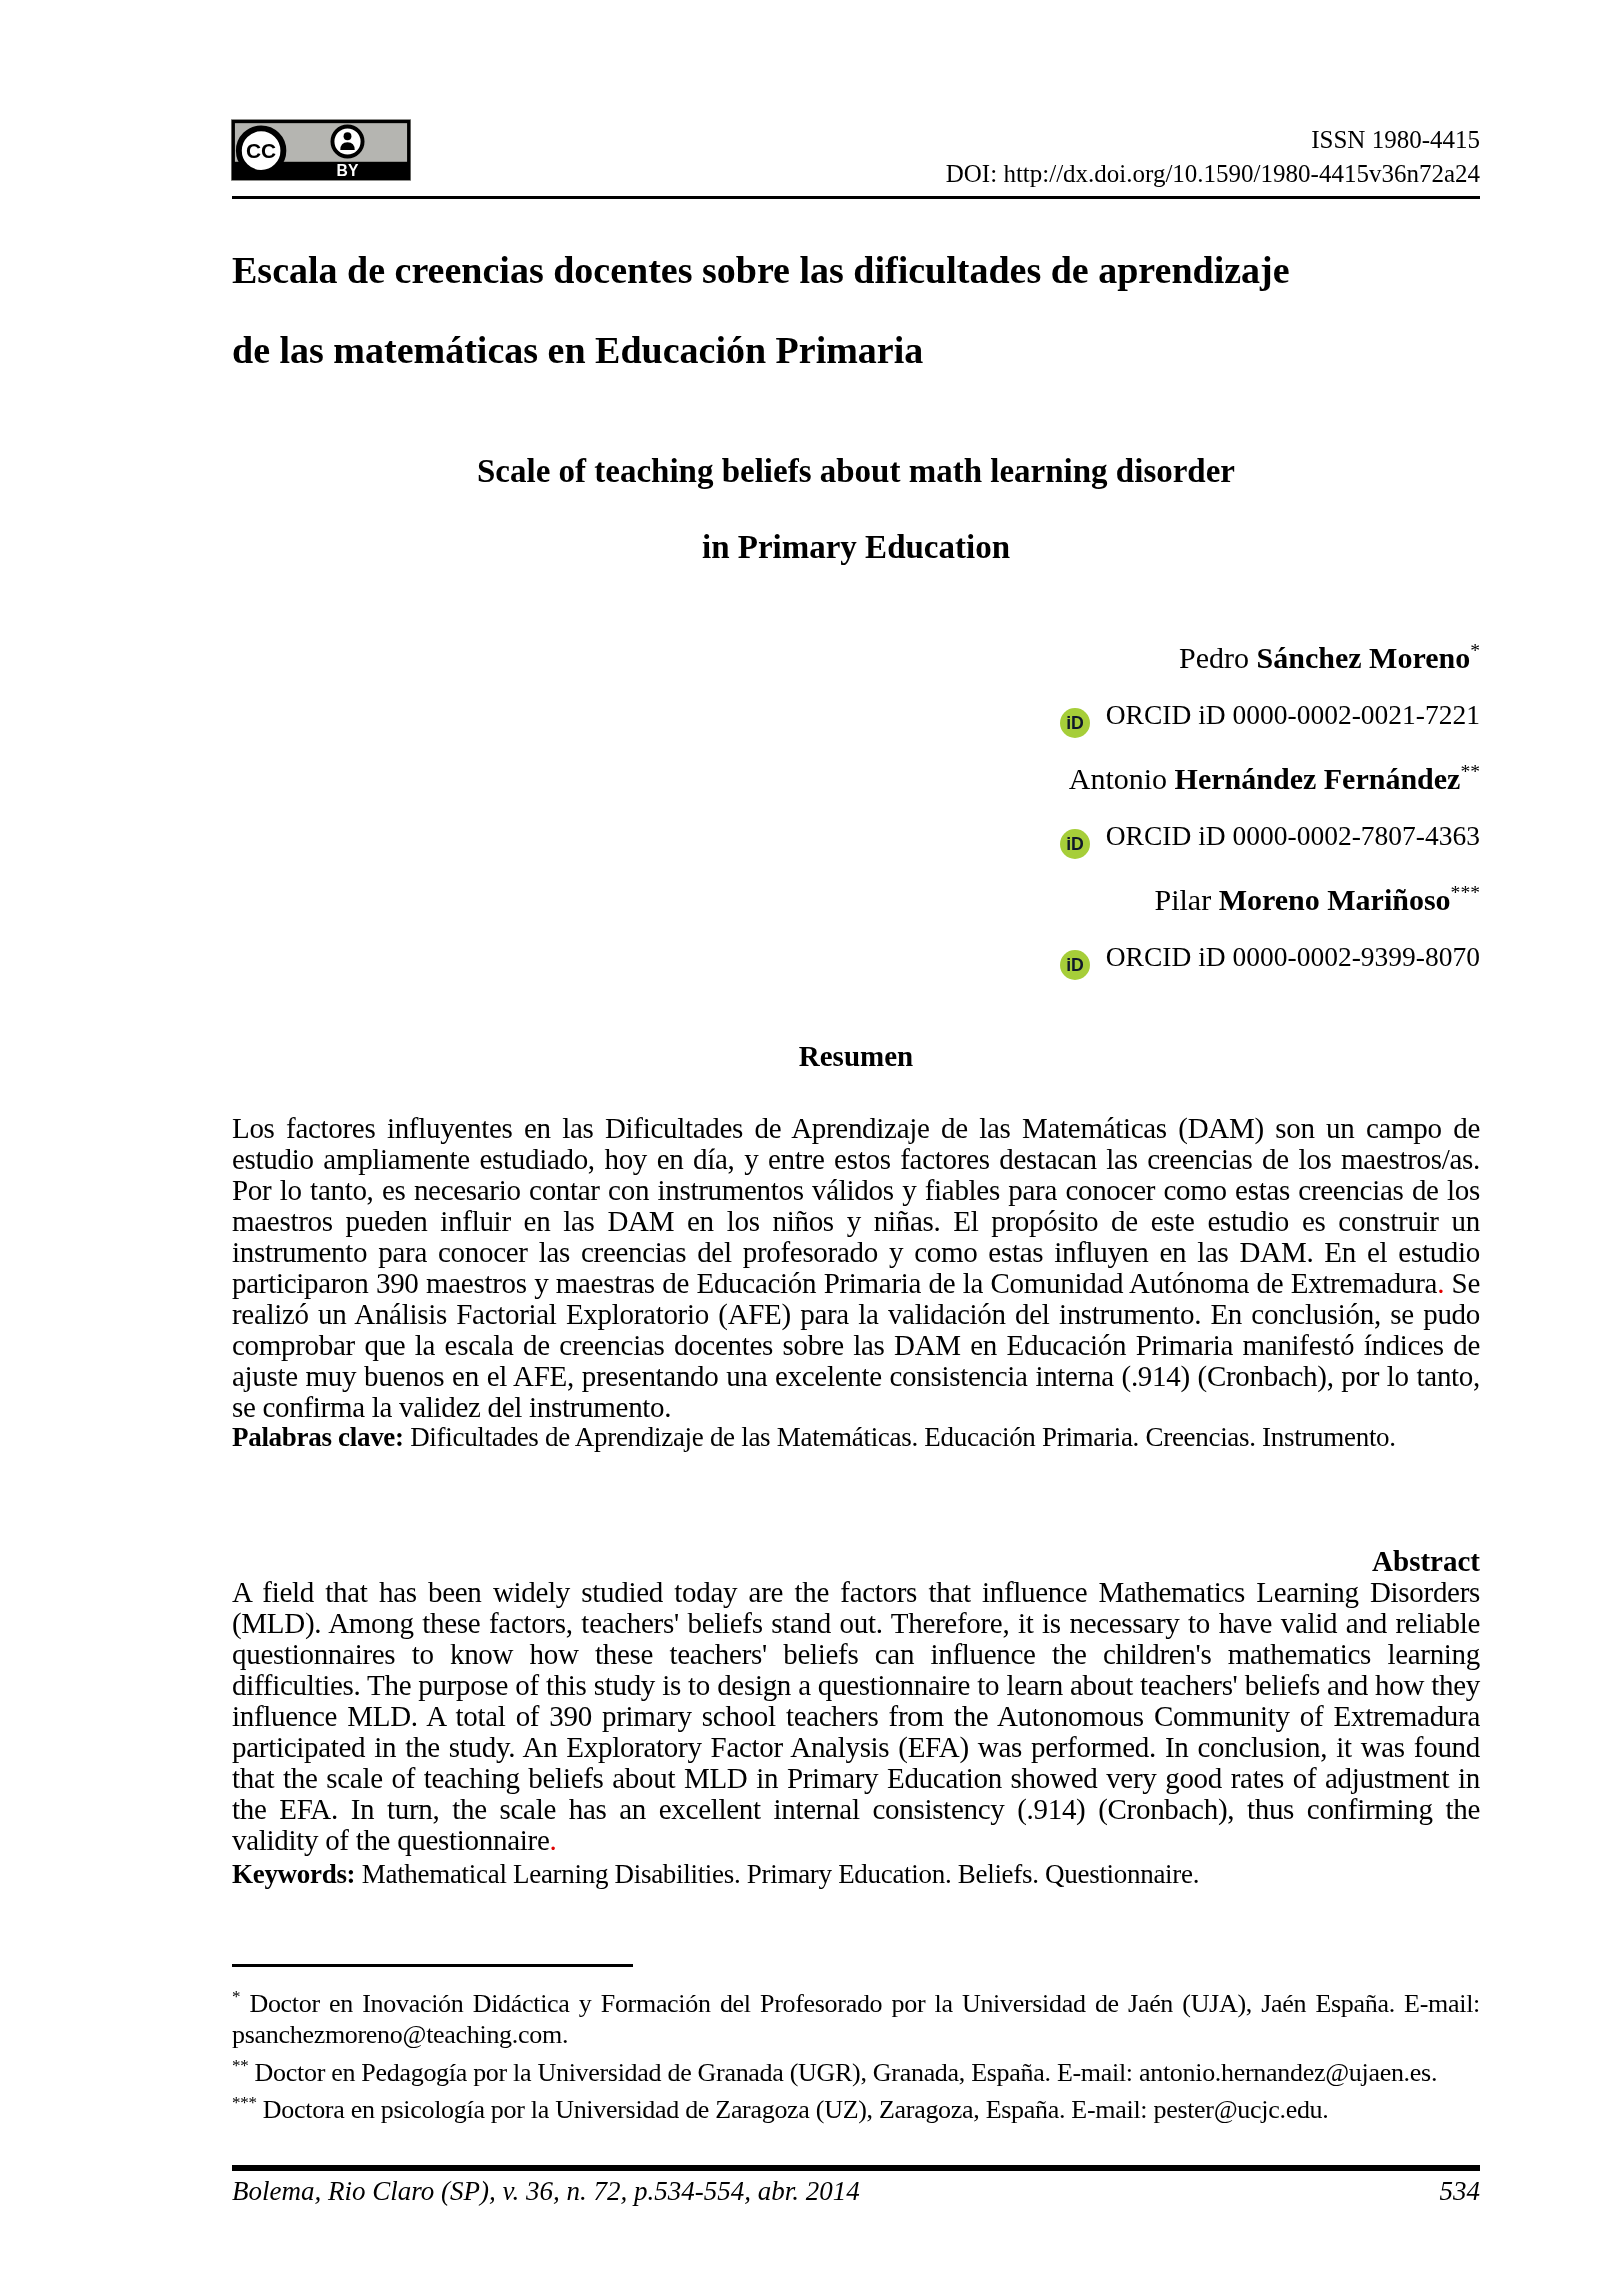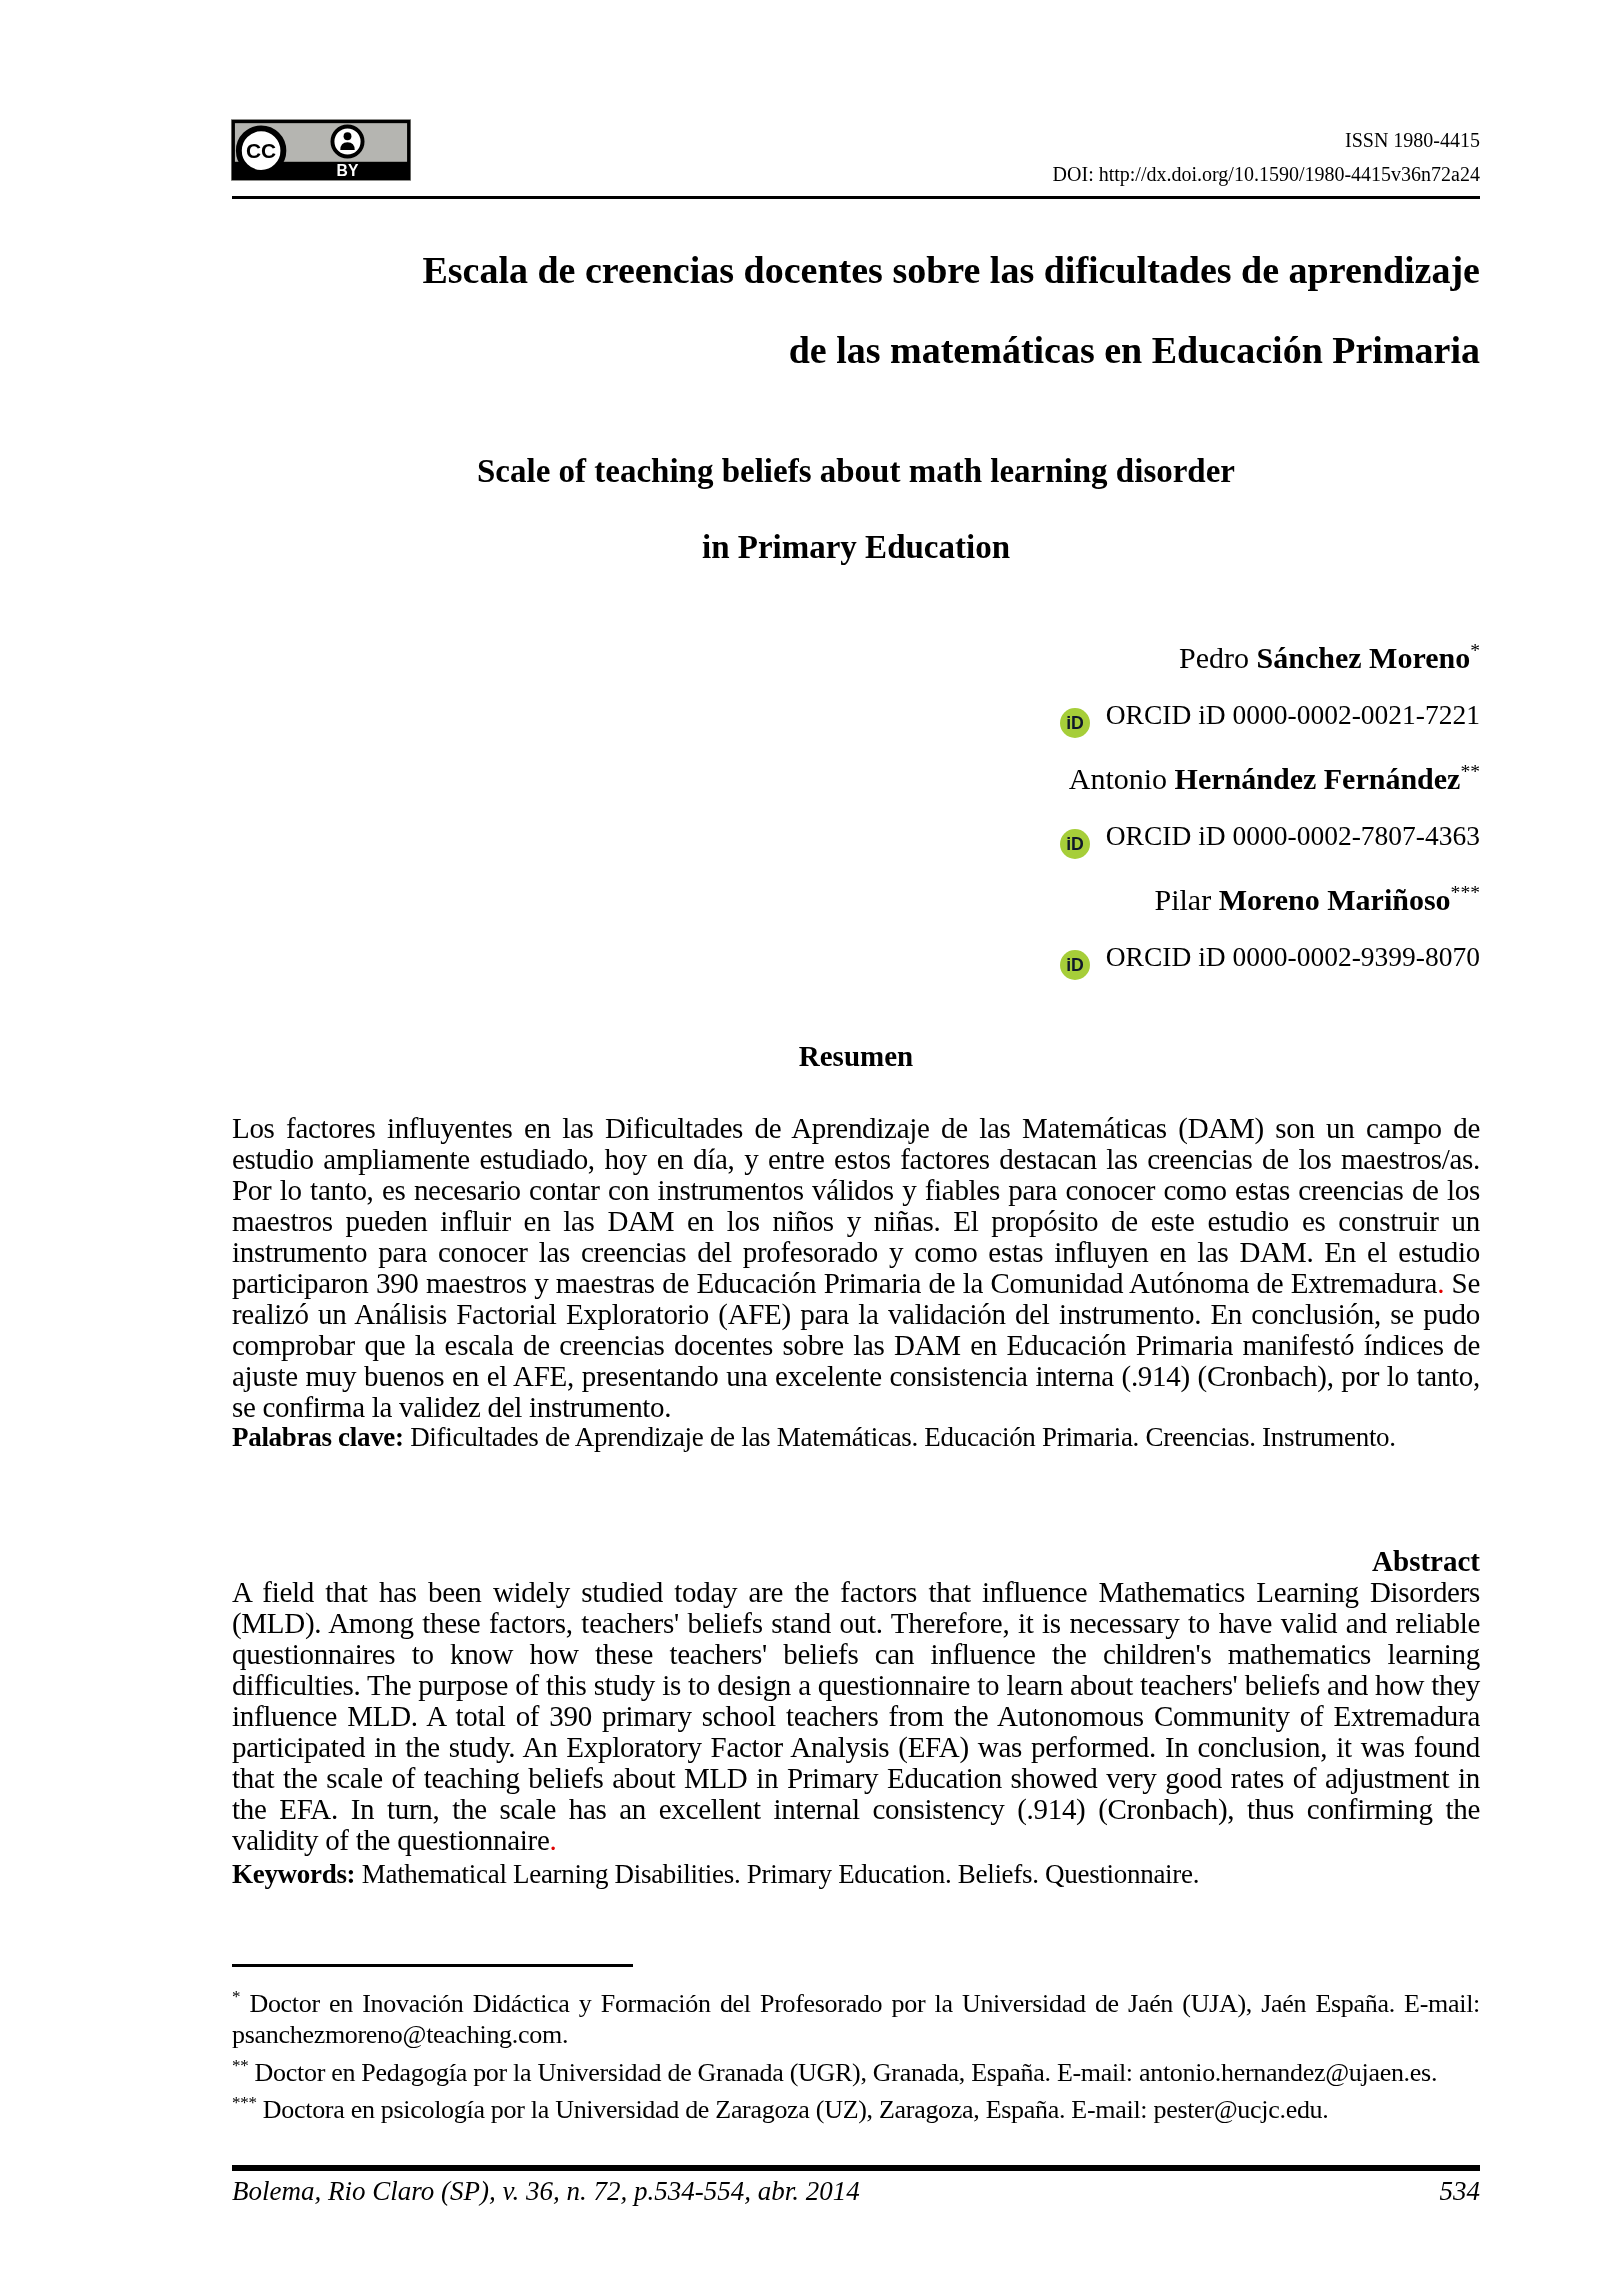--- a/index.html
+++ b/index.html
@@ -9,24 +9,24 @@
     margin:0 auto;
     background:#fff;
     color:#000;
     font-family:"Liberation Serif","DejaVu Serif",serif;
     overflow:hidden;
   }
   .abs{position:absolute;}
   
   .cc-badge{left:231px;top:119px;width:160px;height:62px;text-align:center;}
   .header-meta{left:232px;top:123px;width:1248px;text-align:right;
-    font-size:20px;line-height:34px;white-space:nowrap;}
+    font-size:25px;line-height:34px;white-space:nowrap;}
   .header-rule{left:232px;top:196px;width:1248px;height:3.3px;background:#000;}
   
-  .title-es{left:232px;top:230px;width:1248px;text-align:right;
+  .title-es{left:232px;top:230px;width:1248px;text-align:left;
     font-size:38px;font-weight:bold;line-height:80px;margin:0;}
   .title-en{left:232px;top:433px;width:1248px;text-align:center;
     font-size:33px;font-weight:bold;line-height:76px;margin:0;}
   .title-line{display:block;white-space:nowrap;}
   
   .authors{left:232px;top:622px;width:1248px;text-align:right;}
   .author-row{font-size:30px;line-height:57px;white-space:nowrap;}
   .author-row b{font-weight:bold;}
   .author-row sup{font-size:19.6px;}
   .orcid-row{font-size:27.5px;line-height:57px;white-space:nowrap;}

